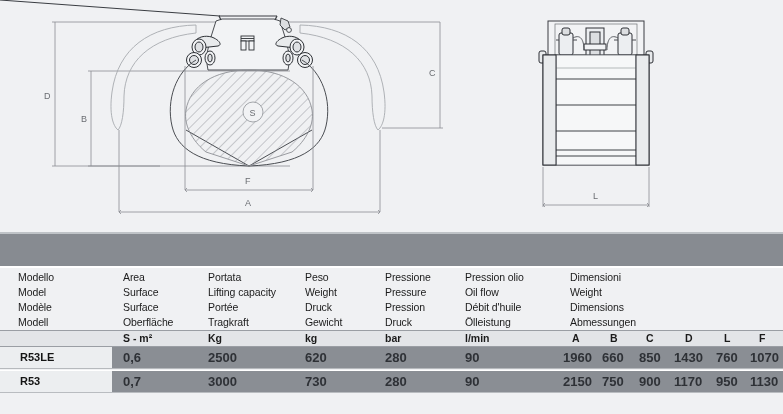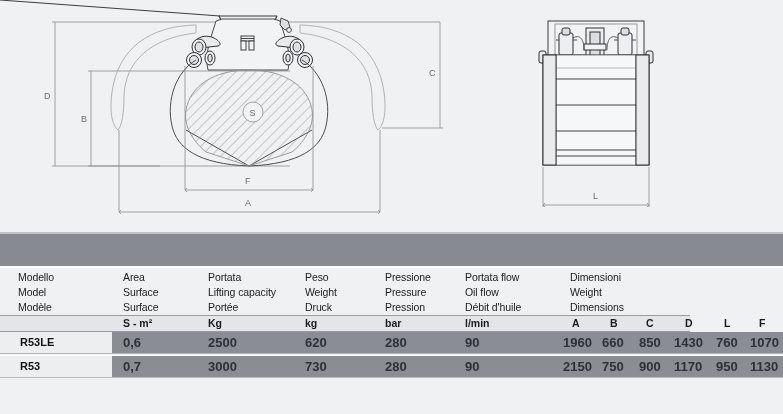--- a/index.html
+++ b/index.html
@@ -32,21 +32,21 @@
   .rowarea{position:absolute;left:0;top:38px;width:783px;}
 
   .hrow{position:relative;height:15px;width:783px;}
   .hrow .cell{
     position:absolute;top:0;
     font-size:10.5px;font-weight:normal;color:#1b1b1b;
     line-height:15px;white-space:nowrap;
     letter-spacing:-0.1px;
   }
 
-  .unit-row{position:relative;height:17px;width:690px;background:#e3e5e8;
+  .unit-row{position:relative;height:17px;width:783px;background:#e3e5e8;
             border-top:1px solid #9a9ea4;border-bottom:1px solid #9a9ea4;box-sizing:border-box;}
   .unit-row .cell{
     position:absolute;top:0;
     font-size:10.5px;font-weight:bold;color:#1b1b1b;
     line-height:15px;white-space:nowrap;
   }
 
   .drow{position:relative;height:21px;width:783px;}
   .drow .modelcell-bg{position:absolute;left:0;top:0;width:112px;height:21px;background:#eceef0;}
   .drow .data-bg{position:absolute;left:112px;top:0;width:671px;height:21px;background:#8a8e94;}
@@ -256,21 +256,21 @@
     <div class="band"></div>
 
     <div class="rowarea">
 
       <div class="hrow">
         <span class="cell" style="left:18px">Modello</span>
         <span class="cell" style="left:123px">Area</span>
         <span class="cell" style="left:208px">Portata</span>
         <span class="cell" style="left:305px">Peso</span>
         <span class="cell" style="left:385px">Pressione</span>
-        <span class="cell" style="left:465px">Portata flow</span>
+        <span class="cell" style="left:465px">Pression olio</span>
         <span class="cell" style="left:570px">Dimensioni</span>
       </div>
 
       <div class="hrow">
         <span class="cell" style="left:18px">Model</span>
         <span class="cell" style="left:123px">Surface</span>
         <span class="cell" style="left:208px">Lifting capacity</span>
         <span class="cell" style="left:305px">Weight</span>
         <span class="cell" style="left:385px">Pressure</span>
         <span class="cell" style="left:465px">Oil flow</span>
@@ -280,20 +280,29 @@
       <div class="hrow">
         <span class="cell" style="left:18px">Modèle</span>
         <span class="cell" style="left:123px">Surface</span>
         <span class="cell" style="left:208px">Portée</span>
         <span class="cell" style="left:305px">Druck</span>
         <span class="cell" style="left:385px">Pression</span>
         <span class="cell" style="left:465px">Débit d'huile</span>
         <span class="cell" style="left:570px">Dimensions</span>
       </div>
 
+      <div class="hrow">
+        <span class="cell" style="left:18px">Modell</span>
+        <span class="cell" style="left:123px">Oberfläche</span>
+        <span class="cell" style="left:208px">Tragkraft</span>
+        <span class="cell" style="left:305px">Gewicht</span>
+        <span class="cell" style="left:385px">Druck</span>
+        <span class="cell" style="left:465px">Ölleistung</span>
+        <span class="cell" style="left:570px">Abmessungen</span>
+      </div>
 
       <div class="unit-row">
         <span class="cell" style="left:123px">S - m²</span>
         <span class="cell" style="left:208px">Kg</span>
         <span class="cell" style="left:305px">kg</span>
         <span class="cell" style="left:385px">bar</span>
         <span class="cell" style="left:465px">l/min</span>
         <span class="cell" style="left:572px">A</span>
         <span class="cell" style="left:610px">B</span>
         <span class="cell" style="left:646px">C</span>

